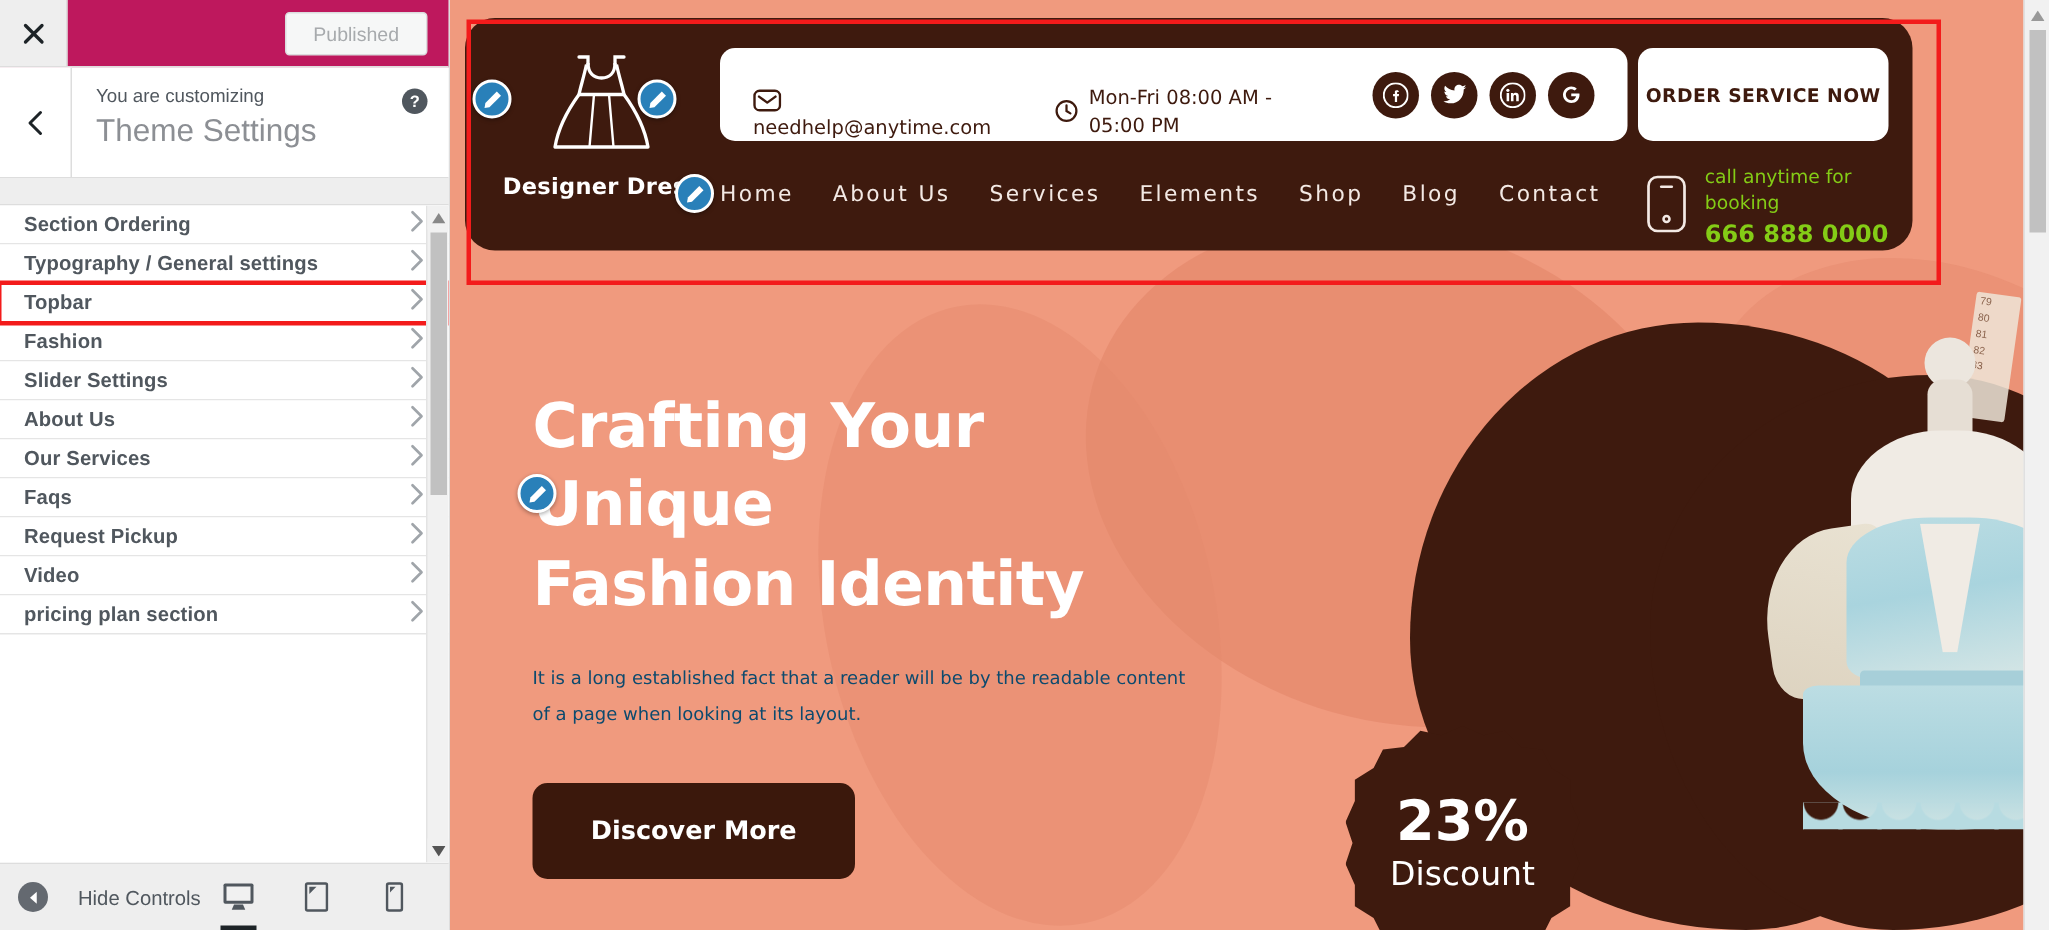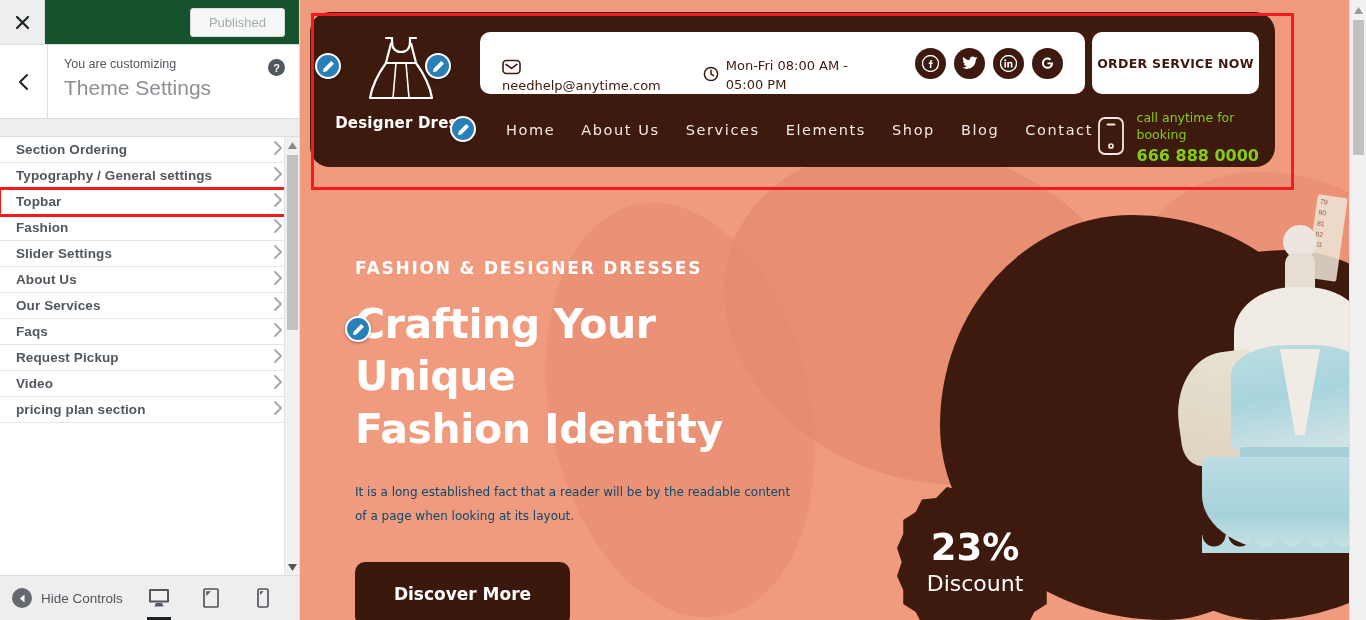--- a/index.html
+++ b/index.html
@@ -17,21 +17,21 @@
     position: relative;
     width: 300px; height: 620px;
     background: #fff;
     display: flex; flex-direction: column;
     border-right: 1px solid #ddd;
     flex: 0 0 300px;
     z-index: 5;
   }
 
   .cz-topbar {
-    height: 45px; background: #14532d;
+    height: 45px; background: #be185d;
     display: flex; align-items: center;
     border-bottom: 1px solid #ddd;
     flex: 0 0 45px;
   }
   .cz-close {
     width: 45px; height: 44px;
     display: flex; align-items: center; justify-content: center;
     background: #eee; border-right: 1px solid #ddd;
     cursor: pointer;
   }
@@ -132,21 +132,21 @@
     cursor: pointer;
   }
 
   .cz-footer {
     height: 45px; flex: 0 0 45px;
     background: #eee; border-top: 1px solid #ddd;
     display: flex; align-items: center;
     padding: 0 12px;
   }
   .cz-hide {
-    display: flex; align-items: center; gap: 9px;
+    display: flex; align-items: center; gap: 20px;
     cursor: pointer;
   }
   .cz-hide-circle {
     width: 20px; height: 20px; border-radius: 50%;
     background: #646970; color: #fff;
     display: flex; align-items: center; justify-content: center;
   }
   .cz-hide-label { font-size: 13.5px; color: #50575e; }
   .cz-devices { margin-left: auto; display: flex; align-items: flex-end; gap: 20px; padding-right: 8px; }
   .cz-device {
@@ -296,21 +296,21 @@
     position: absolute; right: 16px; top: 20px;
     width: 167px; height: 62px;
     background: #fff; border-radius: 10px;
     display: flex; align-items: center; justify-content: center;
     font-size: 12.5px; font-weight: bold; color: #3e1a0e;
     letter-spacing: .3px; cursor: pointer;
     font-family: "DejaVu Sans", sans-serif;
   }
 
   .nav {
-    position: absolute; left: 196px; top: 110px;
+    position: absolute; left: 170px; top: 110px;
     display: flex; gap: 26px; align-items: center;
   }
   .nav a {
     font-size: 14.5px; color: #f3e9e4; text-decoration: none;
     letter-spacing: 1.6px; cursor: pointer;
     font-family: "DejaVu Sans", sans-serif;
   }
 
   .phone-block {
     position: absolute; right: 16px; top: 98px;
@@ -703,21 +703,20 @@
       </div>
       <div class="hl-header"></div>
     </div>
 
     <section class="hero">
       <div class="pencil p4" style="top:58px;">
         <svg width="13" height="13" viewBox="0 0 13 13">
             <path d="M9.2 1 L12 3.8 L4.3 11.5 L1 12 L1.6 8.7 Z" fill="#fff"></path>
           </svg>
       </div>
-      <div class="hero-eyebrow">FASHION &amp; DESIGNER DRESSES</div>
       <h1 class="hero-title">
         <span>Crafting Your Unique</span><br>
         <span>Fashion Identity</span>
       </h1>
       <p class="hero-desc">It is a long established fact that a reader will be by the readable content of a page when looking at its layout.</p>
       <div class="hero-btn">Discover More</div>
     </section>
 
     <div class="discount">
       <div class="discount-num">23%</div>

